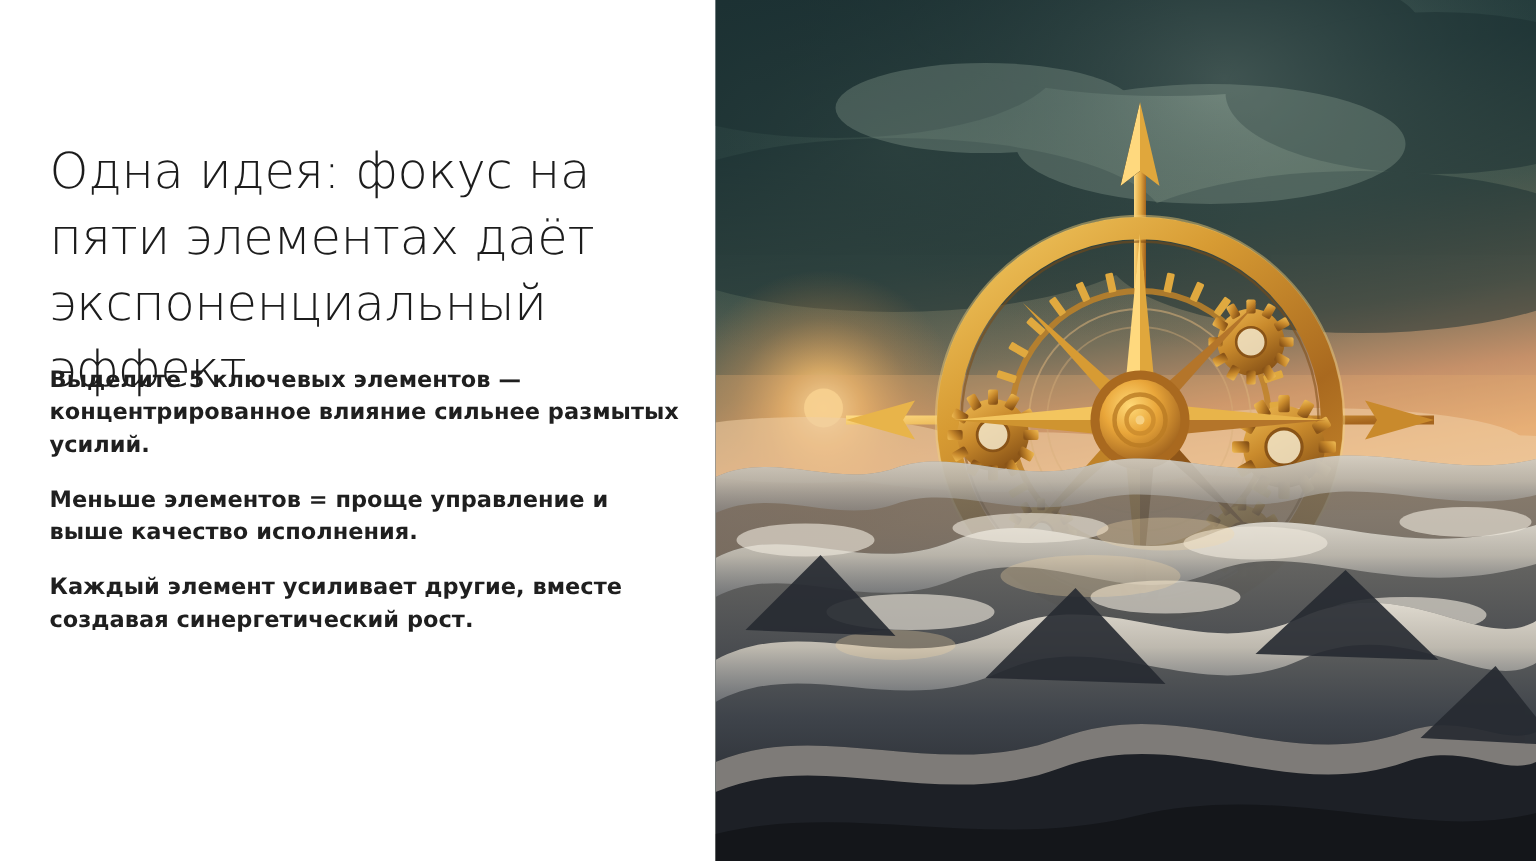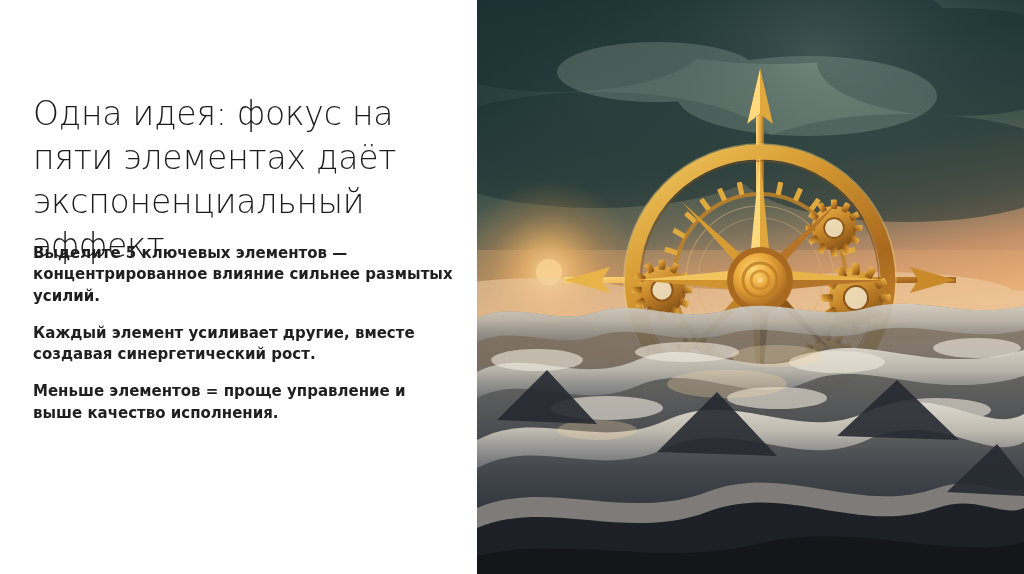--- a/index.html
+++ b/index.html
@@ -76,22 +76,22 @@
 <body>
 
 <div class="slide">
 
   <div class="text-col">
 
     <h1 class="slide-title">Одна идея: фокус на пяти элементах даёт экспоненциальный эффект</h1>
 
     <div class="body-block">
       <p class="body-para">Выделите 5 ключевых элементов — концентрированное влияние сильнее размытых усилий.</p>
+      <p class="body-para">Меньше элементов = проще управление и выше качество исполнения.</p>
       <p class="body-para">Каждый элемент усиливает другие, вместе создавая синергетический рост.</p>
-      <p class="body-para">Меньше элементов = проще управление и выше качество исполнения.</p>
     </div>
 
   </div>
 
   <div class="art-panel">
     <svg class="art-svg" viewBox="0 0 547 574" preserveAspectRatio="xMidYMid slice">
       <defs>
         <linearGradient id="skyGrad" x1="0" y1="0" x2="0.15" y2="1">
           <stop offset="0" stop-color="#1d3335"></stop>
           <stop offset="0.18" stop-color="#223a3a"></stop>

